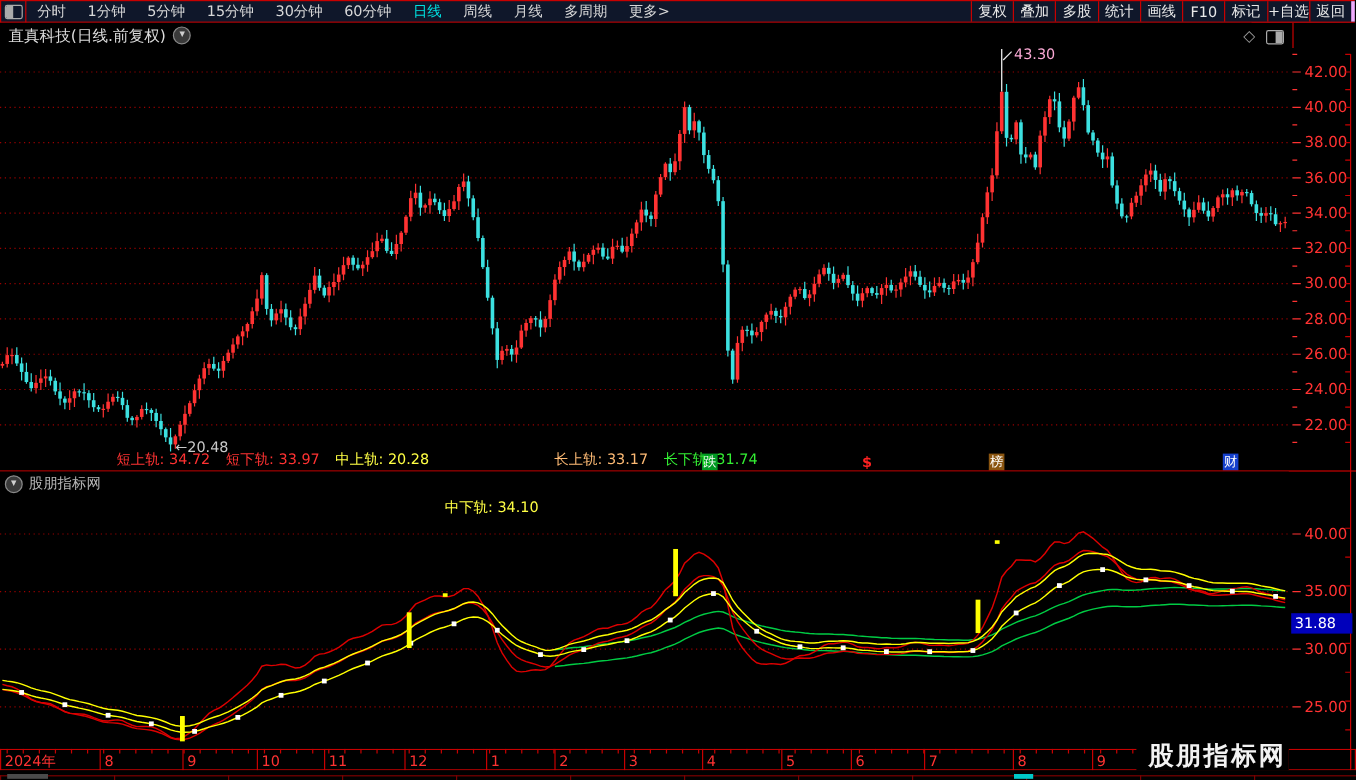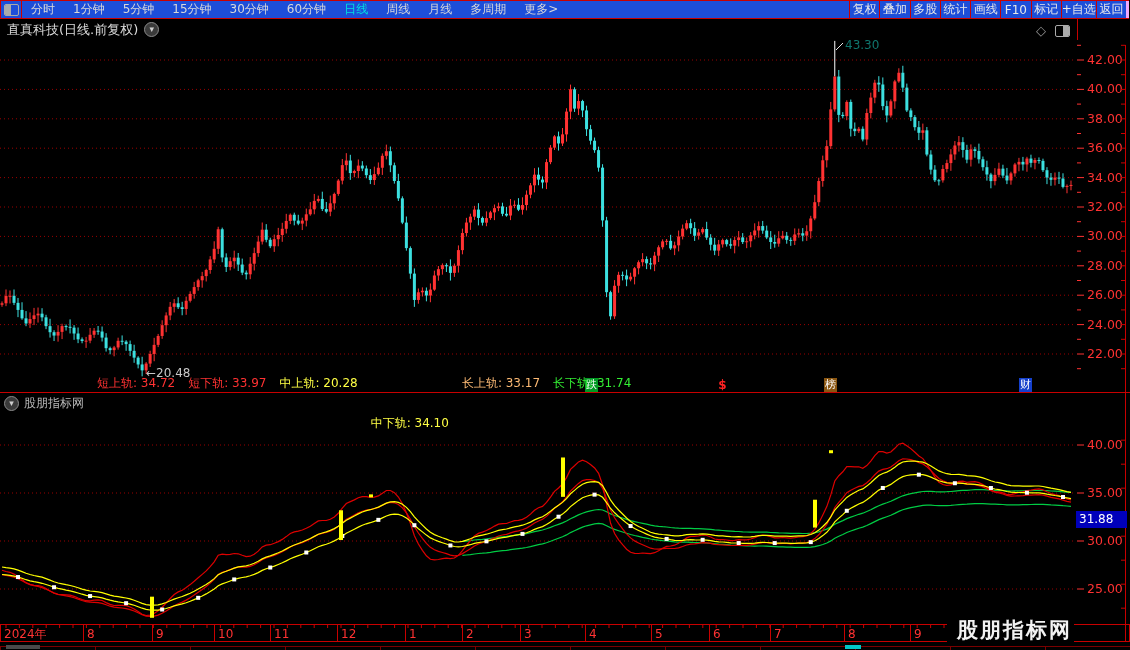--- a/index.html
+++ b/index.html
@@ -1,30 +1,30 @@
 <!DOCTYPE html>
 <html><head>
 <meta charset="utf-8">
 <style>
   html,body{margin:0;padding:0;background:#000;}
   #app{position:relative;width:1130px;height:650px;background:#000;overflow:hidden;
        font-family:"DejaVu Sans","Liberation Sans",sans-serif;-webkit-font-smoothing:none;}
   .abs{position:absolute;}
   
   #toolbar{left:0;top:0;width:1129px;height:19px;border-top:1px solid #c80000;border-bottom:1px solid #c80000;
-           display:flex;align-items:center;box-sizing:border-box;background:#1d4ed8;}
+           display:flex;align-items:center;box-sizing:border-box;background:#0f172a;}
   #tb-icon-cell{width:22px;height:19px;border-left:1px solid #c80000;border-right:1px solid #c80000;
                 box-sizing:border-box;display:flex;align-items:center;justify-content:center;}
   .panel-ico{width:13px;height:10px;border:1px solid #aaa;border-radius:2px;position:relative;overflow:hidden;}
   .panel-ico .half-l{position:absolute;left:0;top:0;width:6px;height:10px;background:#aaa;}
   .panel-ico .half-r{position:absolute;right:0;top:0;width:6px;height:10px;background:#aaa;}
   #tb-left{display:flex;align-items:center;height:100%;}
   #tb-left .tb-item{color:#d8d8d8;font-size:12px;padding:0 9px;line-height:17px;cursor:default;white-space:nowrap;}
   #tb-left .tb-item.active{color:#00e0e0;}
-  #tb-right{margin-left:auto;display:flex;height:100%;width:280px;}
+  #tb-right{margin-left:auto;display:flex;height:100%;width:320px;}
   #tb-right .tb-btn{flex:1;color:#e8e8e8;font-size:12px;display:flex;align-items:center;justify-content:center;
                     border-left:1px solid #c80000;white-space:nowrap;}
   #tb-right .tb-btn:last-child{border-right:3px solid #f0abfc;}
   
   #title-row{left:0;top:19px;width:1043px;height:21px;display:flex;align-items:center;background:#000;}
   #stock-title{color:#dcdcdc;font-size:13px;margin-left:7px;}
   .chev-circle{width:13px;height:13px;border-radius:50%;background:#3a3a3a;border:1px solid #8a8a8a;color:#cfcfcf;
                font-size:9px;line-height:12px;text-align:center;margin-left:6px;}
   #title-right-icons{position:absolute;left:1036px;top:24px;display:flex;align-items:center;gap:9px;}
   .diamond{color:#9a9a9a;font-size:13px;line-height:13px;}
@@ -645,21 +645,21 @@
         <line x1="1062.9888059701493" y1="133.28709635942784" x2="1062.9888059701493" y2="148.40689382474176" stroke="#3ce0e0" stroke-width="1"></line>
         <rect x="1061.4888059701493" y="138.5507462686569" width="3" height="8.353768656716255" fill="#3ce0e0"></rect>
         <line x1="1066.9925373134329" y1="144.42415797779557" x2="1066.9925373134329" y2="153.26811073134283" stroke="#ff3232" stroke-width="1"></line>
         <rect x="1065.4925373134329" y="145.93731343283577" width="3" height="1" fill="#ff3232"></rect>
         <line x1="1070.9962686567164" y1="140.55923255172036" x2="1070.9962686567164" y2="150.2876746831789" stroke="#ff3232" stroke-width="1"></line>
         <rect x="1069.4962686567164" y="144.95" width="3" height="1" fill="#ff3232"></rect>
       </g>
       <line x1="836" y1="10" x2="843" y2="3" stroke="#e8e8e8" stroke-width="1"></line>
     </svg>
 
-  <div class="ann" id="ann-high" style="left:845px;top:38px;color:#0f766e;">43.30</div>
+  <div class="ann" id="ann-high" style="left:845px;top:38px;color:#f9a8d4;">43.30</div>
   <div class="ann" id="ann-low" style="left:146px;top:366px;color:#c8c8c8;">←20.48</div>
   <div id="badges">
       <div class="badge" style="left: 585px; top: 378px; background: rgb(0, 153, 34); color: rgb(255, 255, 255);">跌</div>
       <div class="badge" style="left: 716px; top: 378px; background: transparent; color: rgb(255, 34, 34); font-weight: bold; font-size: 12px;">$</div>
       <div class="badge" style="left: 824px; top: 378px; background: rgb(138, 85, 16); color: rgb(255, 255, 255);">榜</div>
       <div class="badge" style="left: 1019px; top: 378px; background: rgb(21, 64, 204); color: rgb(255, 255, 255);">财</div>
     </div>
 
   <div class="abs red-hline" style="left:0;top:392px;width:1130px;"></div>
 

